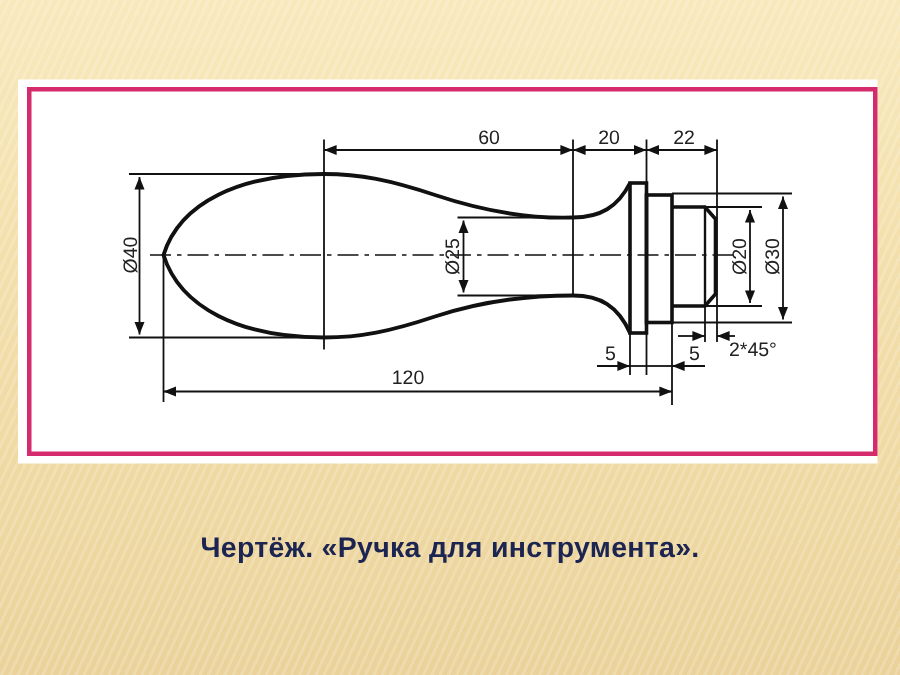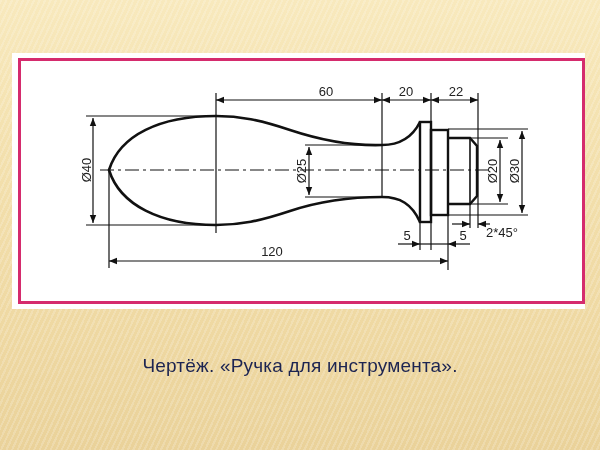--- a/index.html
+++ b/index.html
@@ -14,21 +14,21 @@
     position:absolute; left:12px; top:53px; width:573px; height:256px;
     background:#ffffff;
   }
   .frame {
     position:absolute; left:18px; top:58px; width:561px; height:240px;
     border:3px solid #d52b6d; box-sizing:content-box;
   }
   svg.drawing { position:absolute; left:0; top:0; }
   .caption {
     position:absolute; left:0; width:600px; top:355px; text-align:center;
-    font-size:19px; font-weight:normal; color:#1c2451; letter-spacing:0.2px;
+    font-size:19px; font-weight:bold; color:#1c2451; letter-spacing:0.2px;
   }
   .dimtxt { font-family:"Liberation Sans", sans-serif; font-size:13px; fill:#222; }
 </style>
 </head>
 <body>
 
 <div class="panel"></div>
 <div class="frame"></div>
 
 <svg class="drawing" width="600" height="450" viewBox="0 0 600 450">

